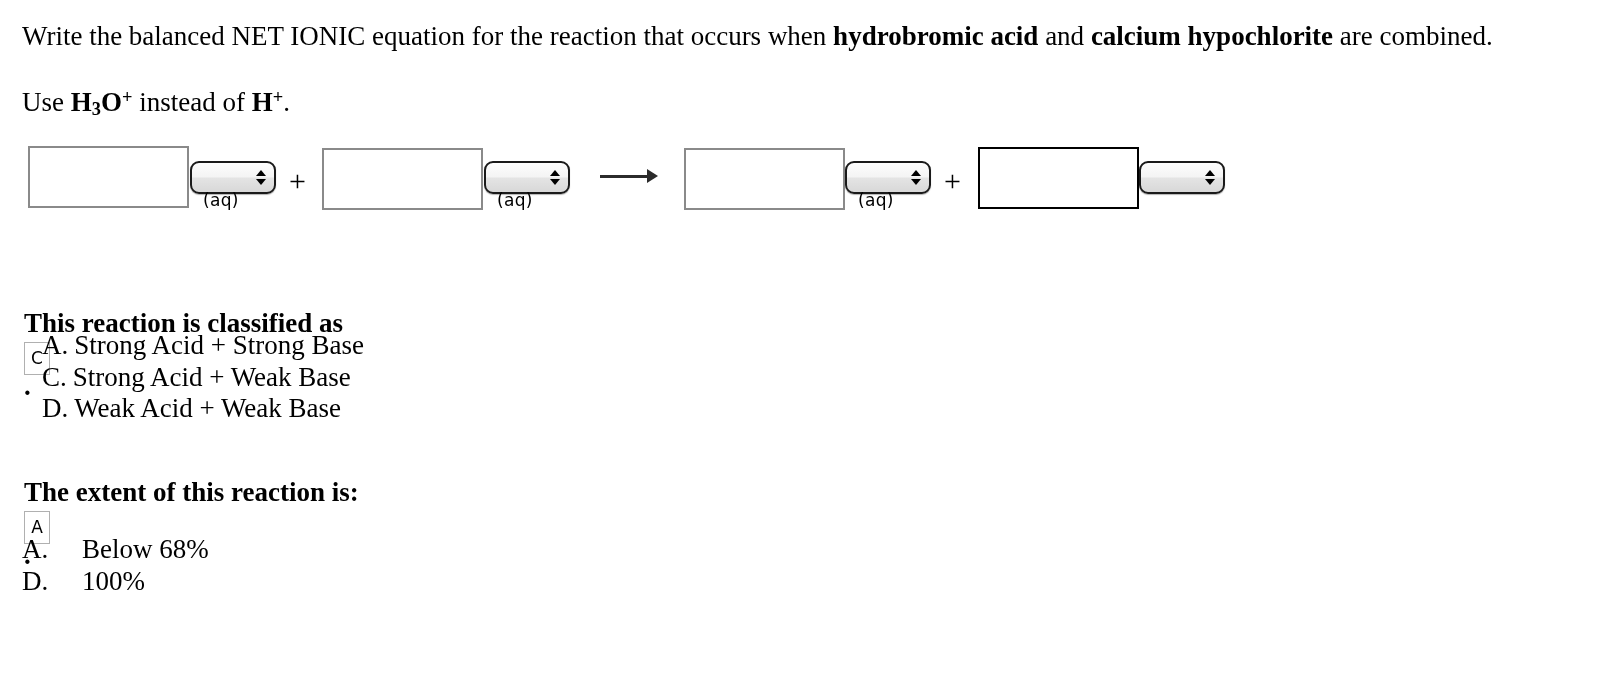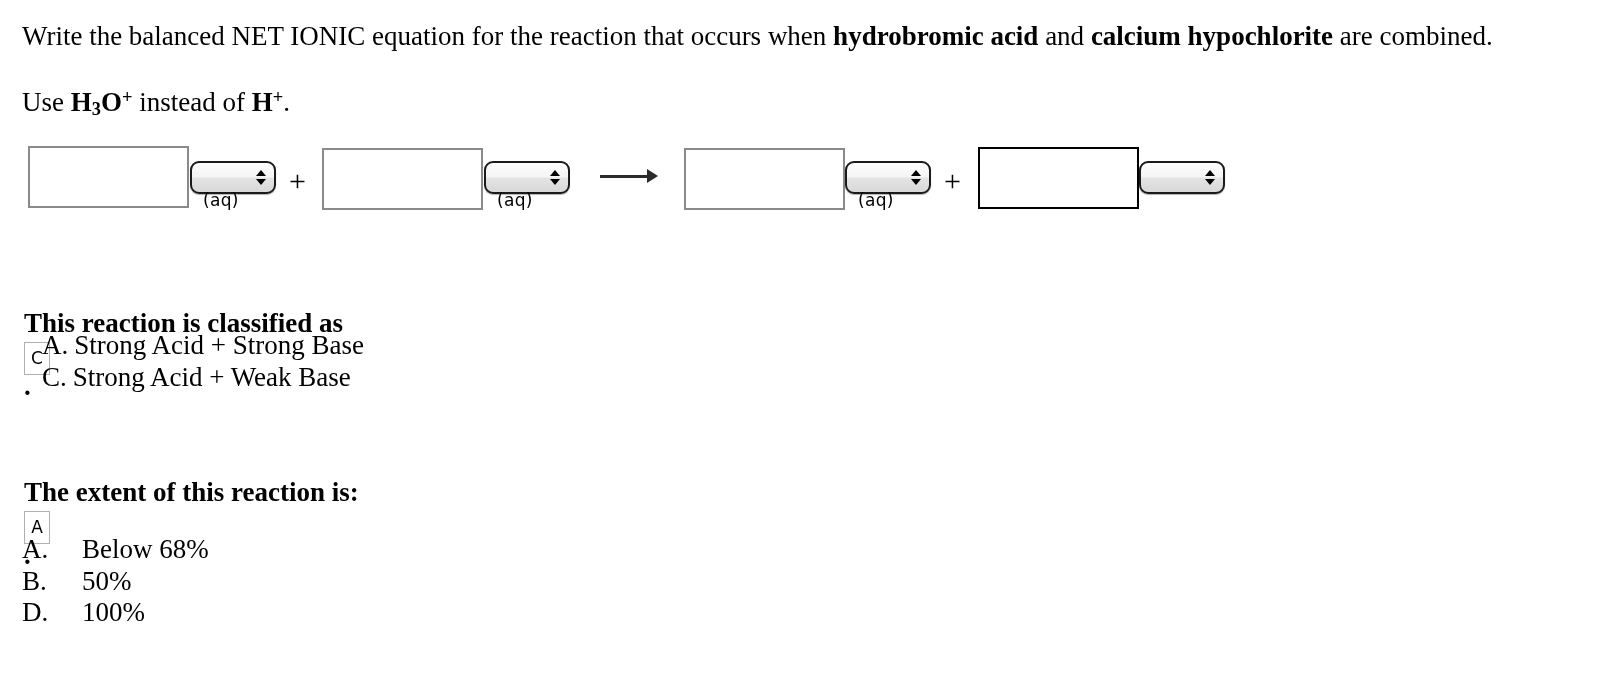--- a/index.html
+++ b/index.html
@@ -262,25 +262,25 @@
 
 <div class="q-heading" id="classify-heading">
   <span class="lead">This reaction is classified as</span>
     <span class="mini-input">C</span>
     <span class="period">.</span>
 </div>
 
 <div class="opt-list tight" id="classify-options">
   <span class="opt-row"><span class="opt-letter">A.</span><span>Strong Acid + Strong Base</span></span>
   <span class="opt-row"><span class="opt-letter">C.</span><span>Strong Acid + Weak Base</span></span>
+  <span class="opt-row"><span class="opt-letter">D.</span><span>Weak Acid + Weak Base</span></span>
 </div>
 
 <div class="q-heading" id="extent-heading">
   <span class="lead">The extent of this reaction is:</span>
     <span class="mini-input">A</span>
     <span class="period">.</span>
 </div>
 
 <div class="opt-list spaced" id="extent-options">
   <span class="opt-row"><span class="opt-letter">A.</span><span>Below 68%</span></span>
-  <span class="opt-row"><span class="opt-letter">B.</span><span>50%</span></span>
   <span class="opt-row"><span class="opt-letter">D.</span><span>100%</span></span>
 </div>
 
 </body></html>

